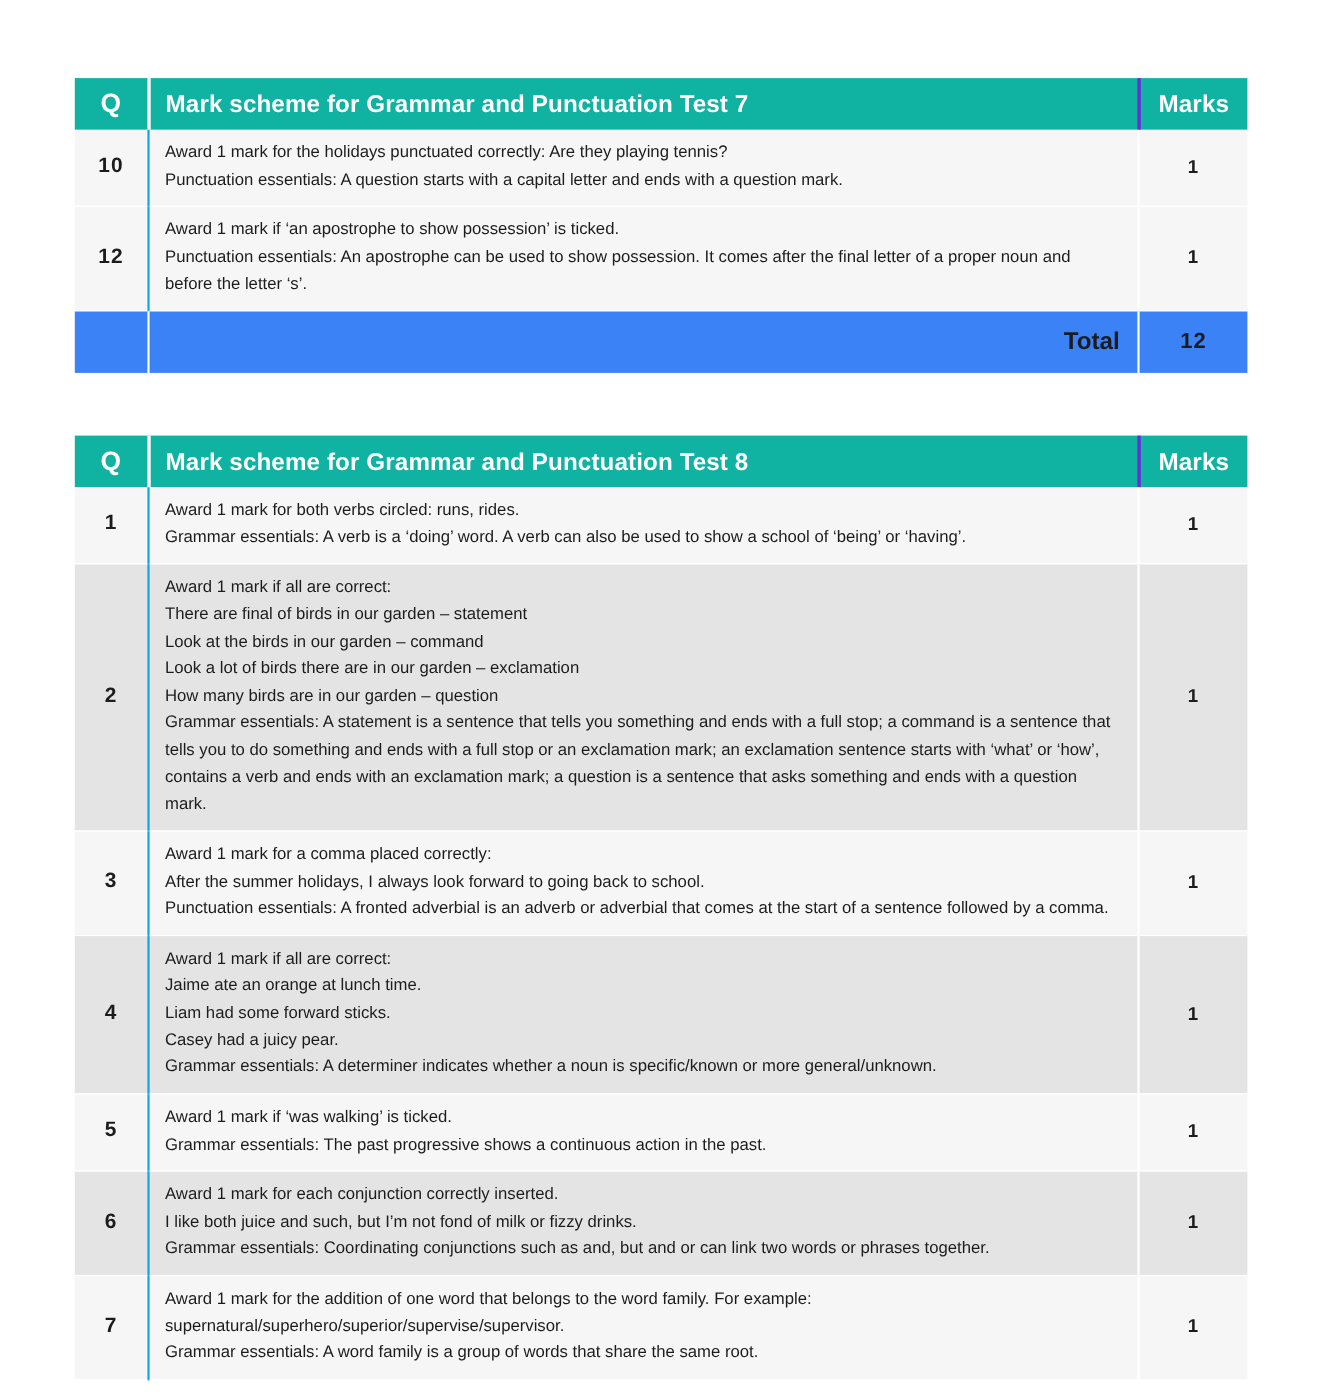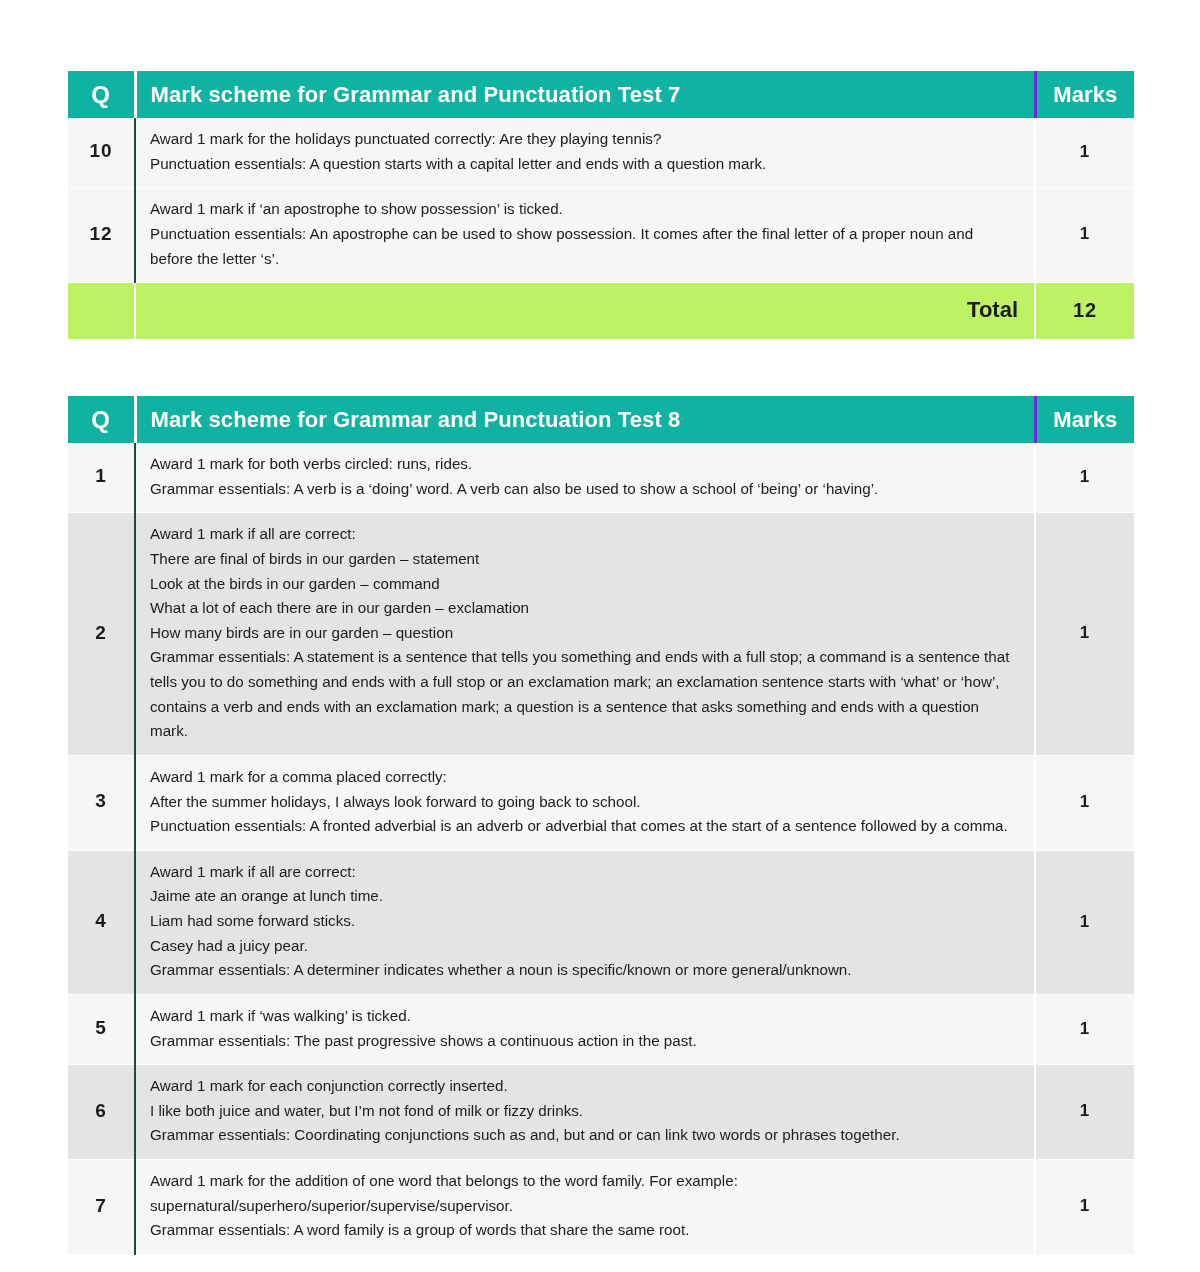--- a/index.html
+++ b/index.html
@@ -76,21 +76,21 @@
     border-bottom: 1px solid #ffffff;
   }
   tbody tr.alt-light td { background: #f6f6f6; }
   tbody tr.alt-dark  td { background: #e4e4e4; }
 
   td.c-q {
     text-align: center;
     font-weight: bold;
     font-size: 19px;
     letter-spacing: 1px;
-    border-right: 2px solid #14532d;
+    border-right: 2px solid #0ea5e9;
     padding-left: 0;
     padding-right: 0;
   }
   td.c-body {
     text-align: left;
     padding-left: 14px;
     padding-right: 18px;
     border-right: 2px solid #ffffff;
   }
   td.c-marks {
@@ -98,21 +98,21 @@
     font-weight: bold;
     font-size: 17px;
     letter-spacing: 1px;
   }
 
   .line { display: block; }
   .b { font-weight: normal; }
 
   
   tr.total-row td {
-    background: #bef264;
+    background: #3b82f6;
     border-bottom: none;
   }
   td.total-label {
     text-align: right;
     font-weight: bold;
     font-size: 22px;
     padding-right: 16px;
     border-right: 2px solid #ffffff;
   }
   td.total-value {
@@ -192,21 +192,21 @@
               <span class="line"><span class="b">Grammar essentials:</span><span> A verb is a ‘doing’ word. A verb can also be used to show a school of ‘being’ or ‘having’.</span></span>
             </td>
             <td class="c-marks">1</td>
           </tr>
           <tr class="alt-dark">
             <td class="c-q">2</td>
             <td class="c-body">
               <span class="line"><span class="b">Award 1 mark</span><span> if </span><span class="b">all</span><span> are correct:</span></span>
               <span class="line"><span>There are final of birds in our garden – statement</span></span>
               <span class="line"><span>Look at the birds in our garden – command</span></span>
-              <span class="line"><span>What a lot of each there are in our garden – exclamation</span></span>
+              <span class="line"><span>Look a lot of birds there are in our garden – exclamation</span></span>
               <span class="line"><span>How many birds are in our garden – question</span></span>
               <span class="line"><span class="b">Grammar essentials:</span><span> A statement is a sentence that tells you something and ends with a full stop; a command is a sentence that tells you to do something and ends with a full stop or an exclamation mark; an exclamation sentence starts with ‘what’ or ‘how’, contains a verb and ends with an exclamation mark; a question is a sentence that asks something and ends with a question mark.</span></span>
             </td>
             <td class="c-marks">1</td>
           </tr>
           <tr class="alt-light">
             <td class="c-q">3</td>
             <td class="c-body">
               <span class="line"><span class="b">Award 1 mark</span><span> for a comma placed correctly:</span></span>
               <span class="line"><span>After the summer holidays</span><span class="b">,</span><span> I always look forward to going back to school.</span></span>
@@ -230,21 +230,21 @@
             <td class="c-body">
               <span class="line"><span class="b">Award 1 mark</span><span> if ‘was walking’ is ticked.</span></span>
               <span class="line"><span class="b">Grammar essentials:</span><span> The past progressive shows a continuous action in the past.</span></span>
             </td>
             <td class="c-marks">1</td>
           </tr>
           <tr class="alt-dark">
             <td class="c-q">6</td>
             <td class="c-body">
               <span class="line"><span class="b">Award 1 mark</span><span> for each conjunction correctly inserted.</span></span>
-              <span class="line"><span>I like both juice </span><span class="b">and</span><span> water, </span><span class="b">but</span><span> I’m not fond of milk </span><span class="b">or</span><span> fizzy drinks.</span></span>
+              <span class="line"><span>I like both juice </span><span class="b">and</span><span> such, </span><span class="b">but</span><span> I’m not fond of milk </span><span class="b">or</span><span> fizzy drinks.</span></span>
               <span class="line"><span class="b">Grammar essentials:</span><span> Coordinating conjunctions such as and, but and or can link two words or phrases together.</span></span>
             </td>
             <td class="c-marks">1</td>
           </tr>
           <tr class="alt-light">
             <td class="c-q">7</td>
             <td class="c-body">
               <span class="line"><span class="b">Award 1 mark</span><span> for the addition of one word that belongs to the word family. For example: supernatural/superhero/superior/supervise/supervisor.</span></span>
               <span class="line"><span class="b">Grammar essentials:</span><span> A word family is a group of words that share the same root.</span></span>
             </td>

